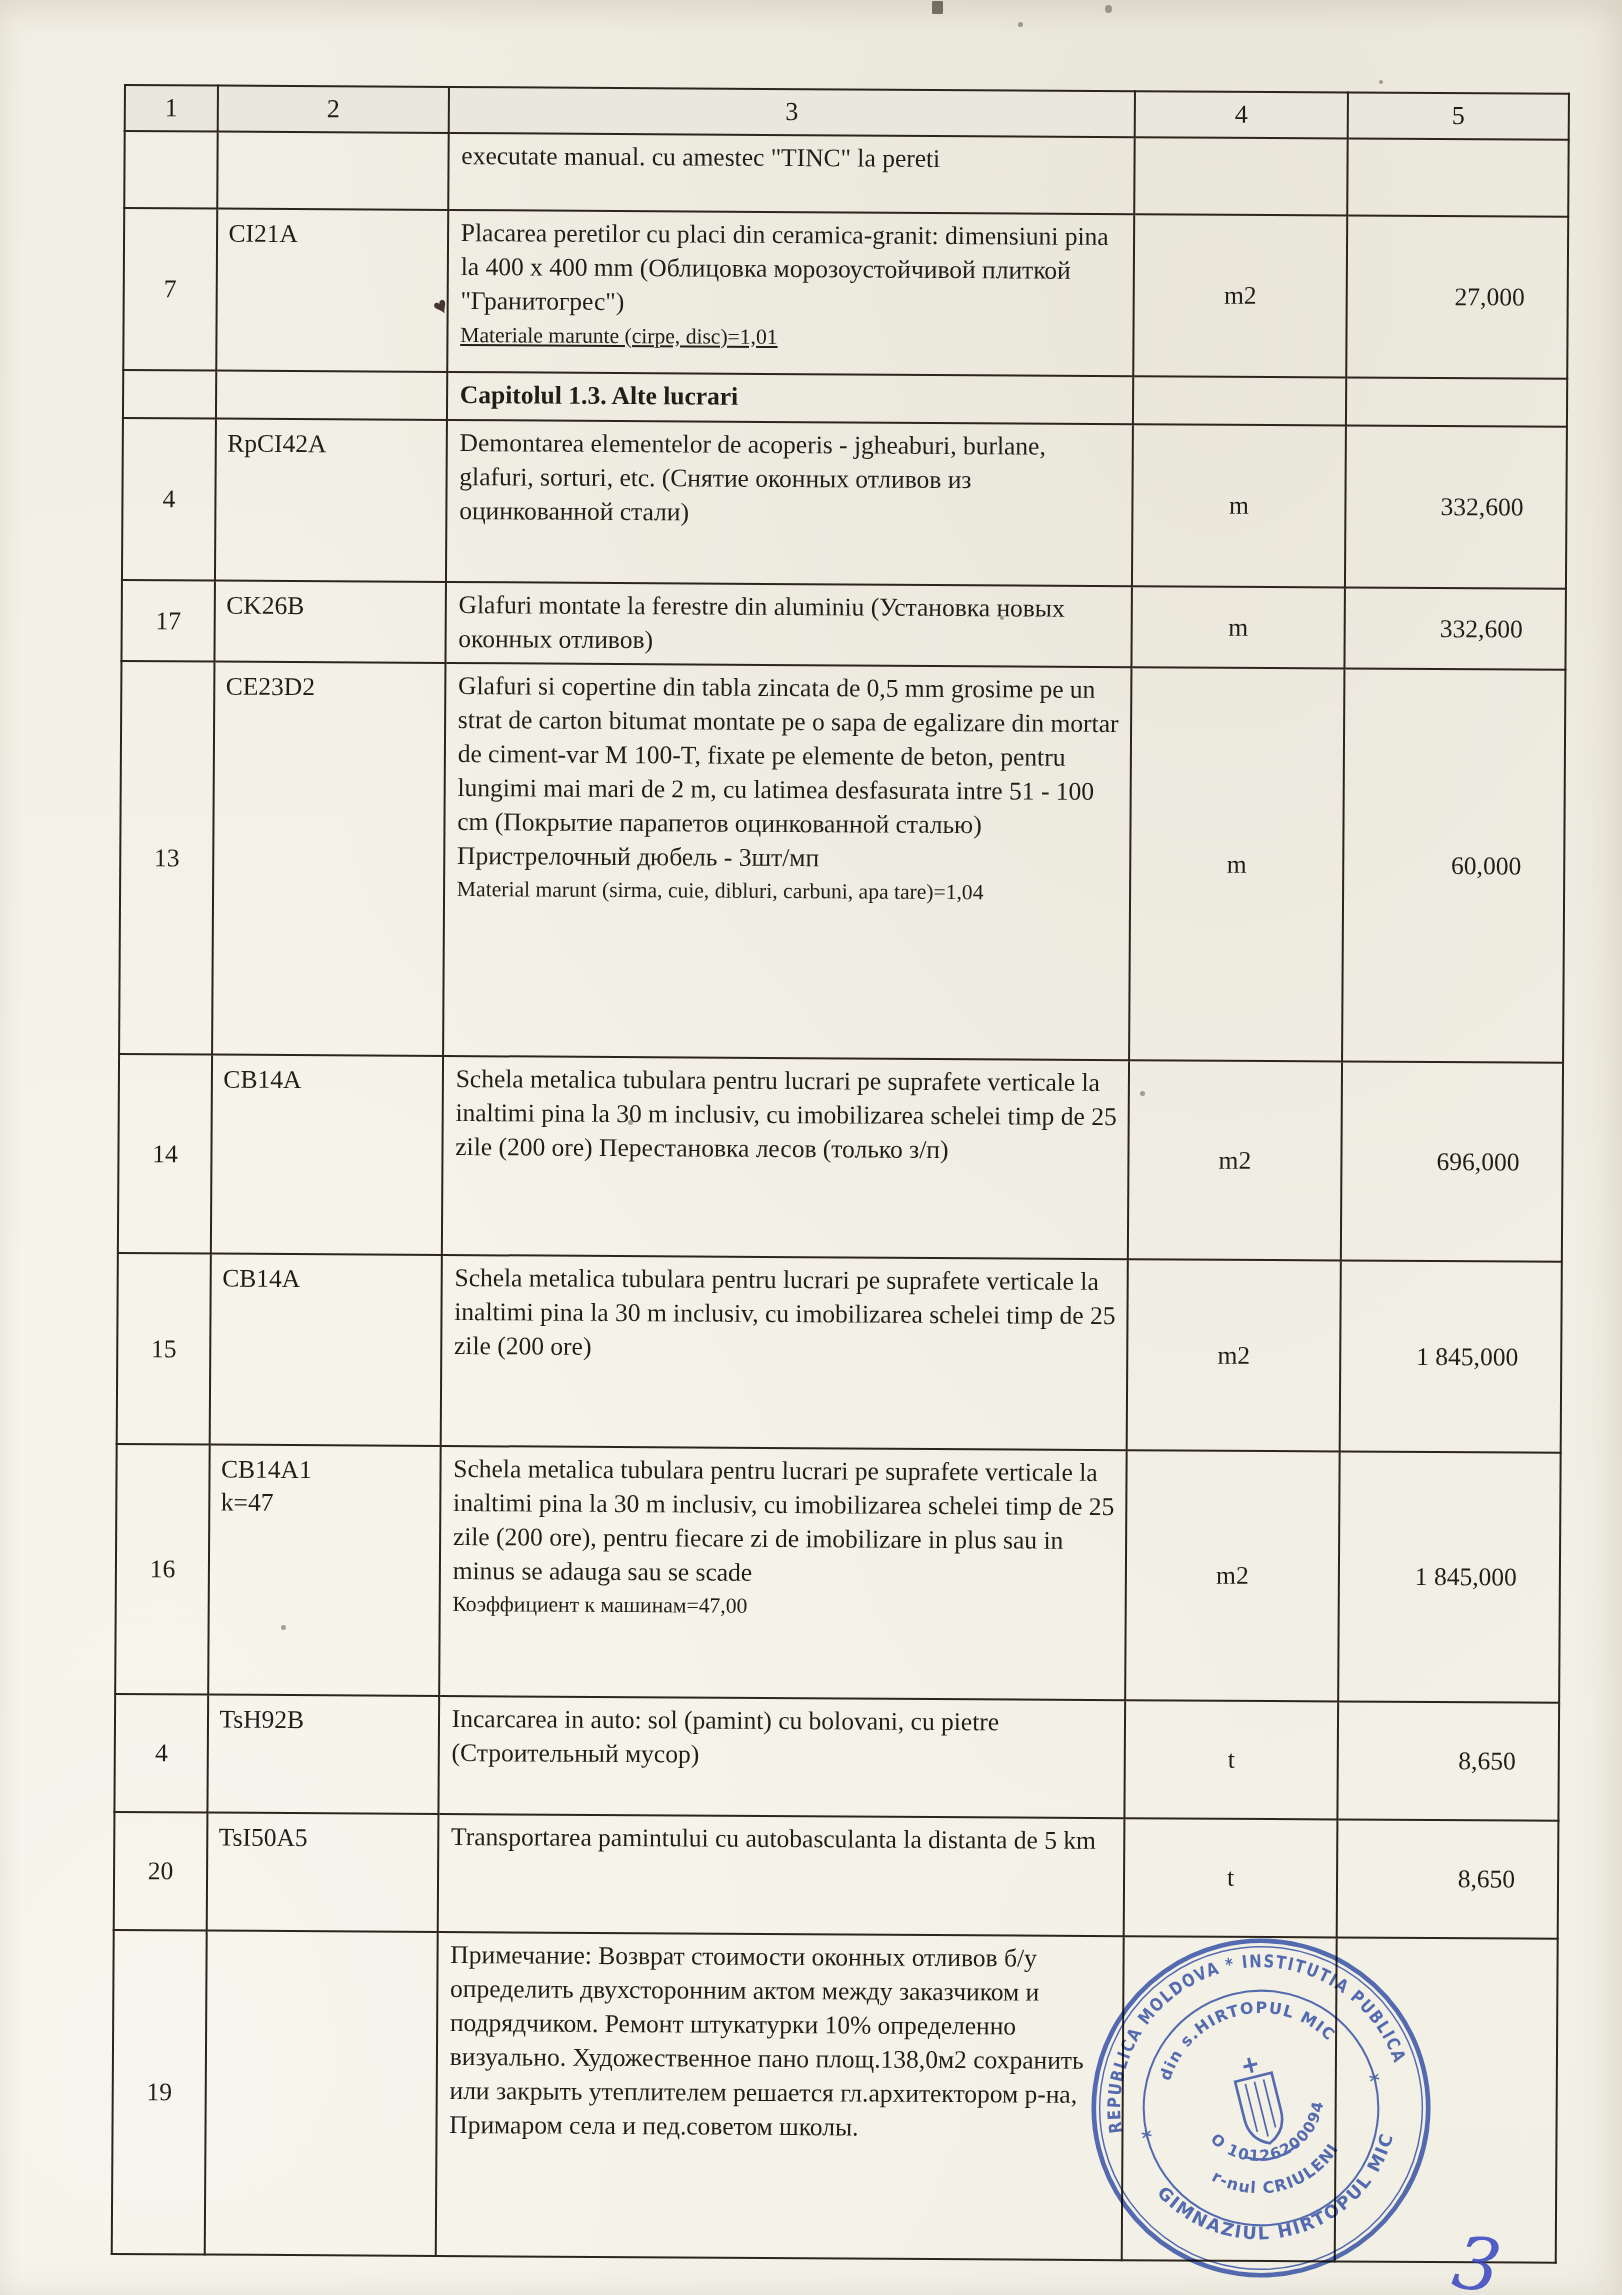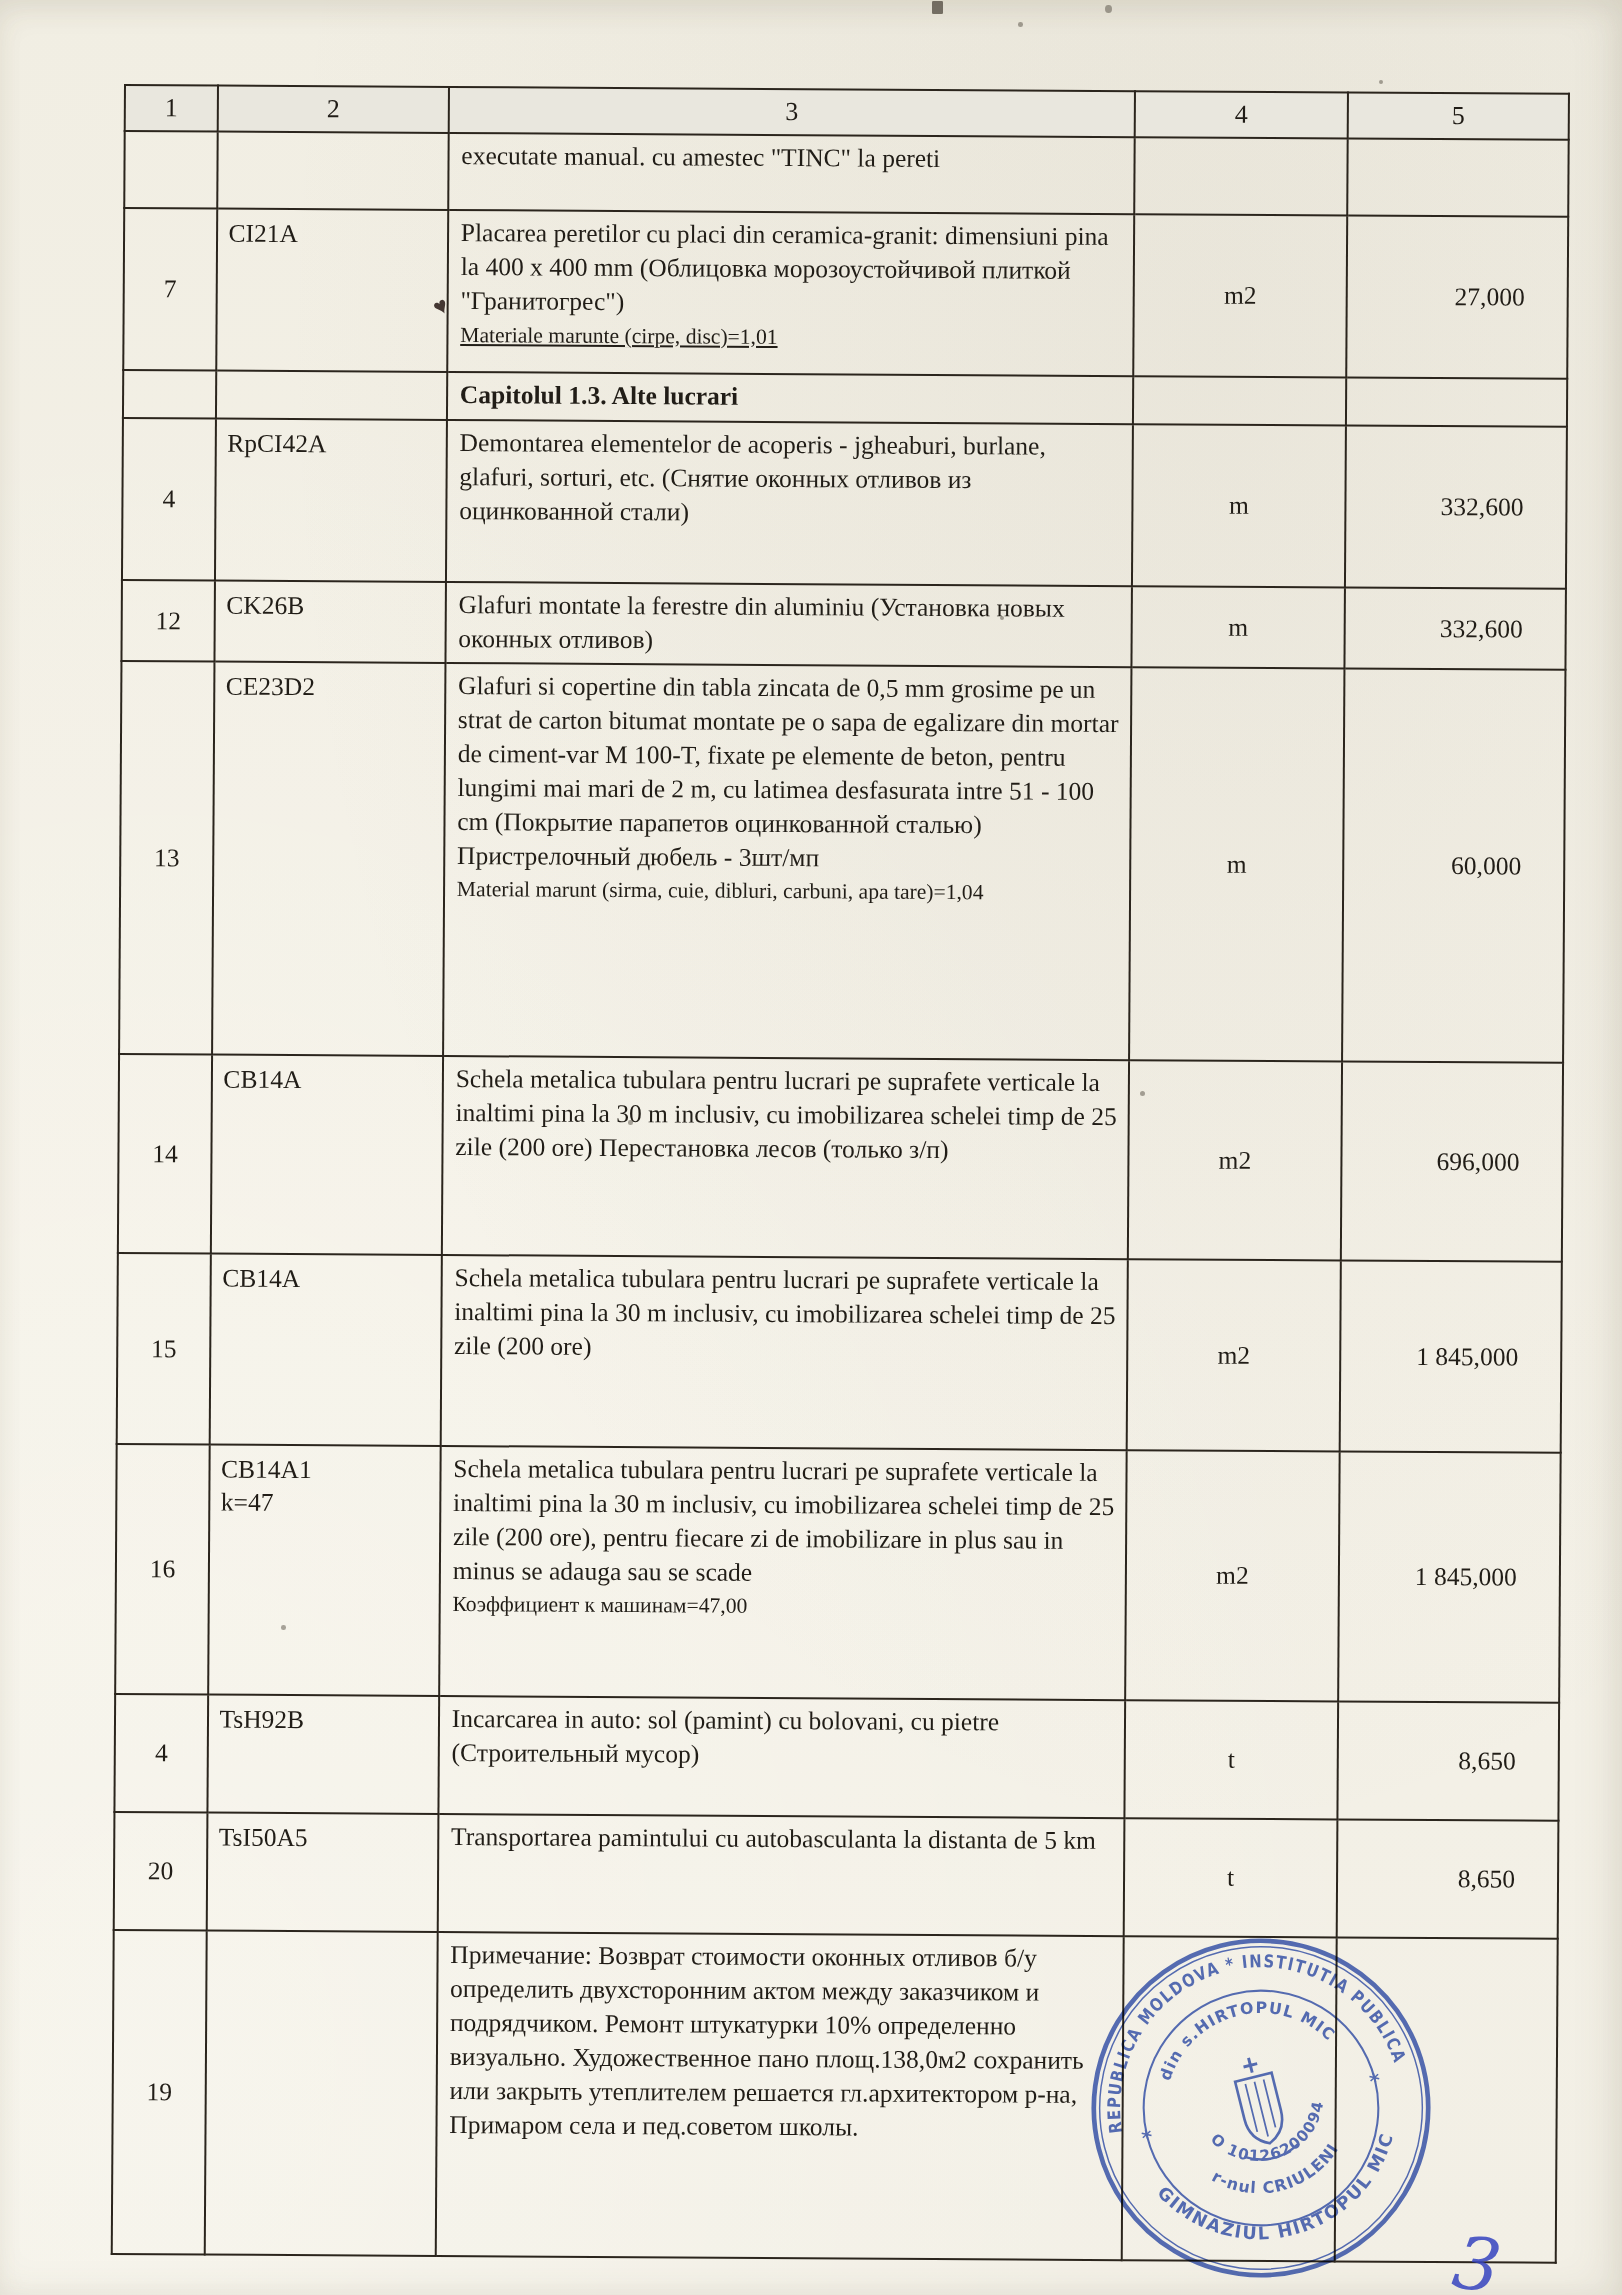--- a/index.html
+++ b/index.html
@@ -133,21 +133,21 @@
           <tr class="r3">
             <td class="cell-num">4</td>
             <td class="cell-code">RpCI42A</td>
             <td class="cell-desc">
               <div class="desc-text">Demontarea elementelor de acoperis - jgheaburi, burlane, glafuri, sorturi, etc. (Снятие оконных отливов из оцинкованной стали)</div>
             </td>
             <td class="cell-unit">m</td>
             <td class="cell-qty">332,600</td>
           </tr>
           <tr class="r4">
-            <td class="cell-num">12</td>
+            <td class="cell-num">17</td>
             <td class="cell-code">CK26B</td>
             <td class="cell-desc">
               <div class="desc-text">Glafuri montate la ferestre din aluminiu (Установка новых оконных отливов)</div>
             </td>
             <td class="cell-unit">m</td>
             <td class="cell-qty">332,600</td>
           </tr>
           <tr class="r5">
             <td class="cell-num">13</td>
             <td class="cell-code">CE23D2</td>

